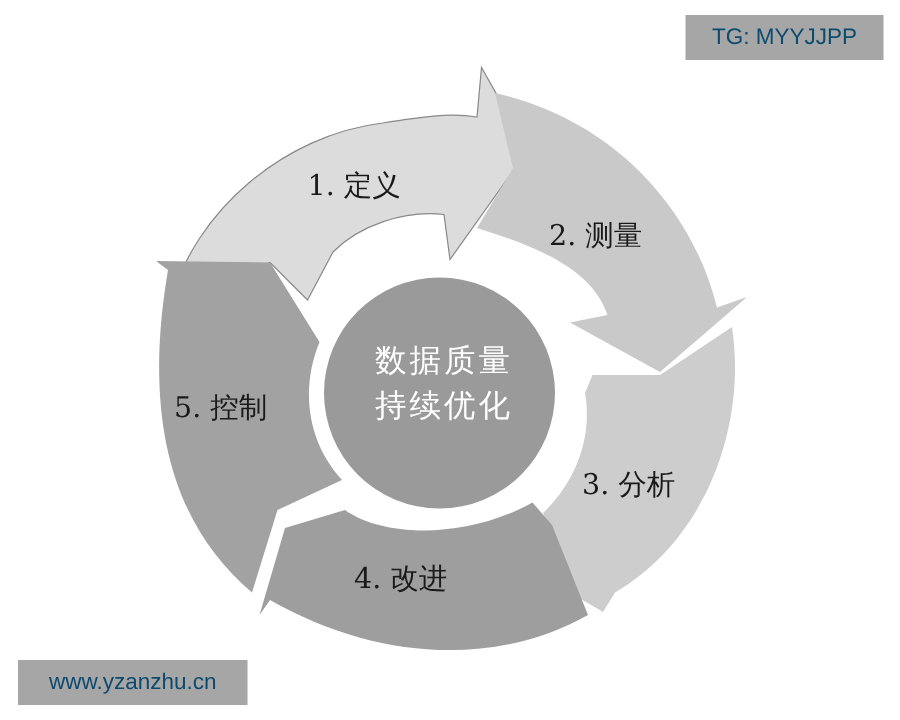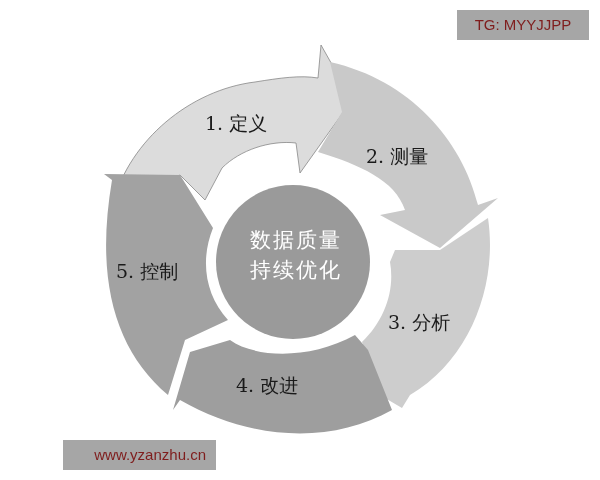--- a/index.html
+++ b/index.html
@@ -1,25 +1,25 @@
 <!DOCTYPE html>
 <html><head>
 <meta charset="utf-8">
 <style>
   html, body { margin: 0; padding: 0; background: #ffffff; }
   body { width: 600px; height: 480px; position: relative; overflow: hidden;
          font-family: "DejaVu Serif", "Liberation Serif", serif; }
   #diagram { position: absolute; left: 0; top: 0; }
   .seg-label { font-family: "DejaVu Serif", "Liberation Serif", serif; font-size: 19px; fill: #1a1a1a; }
   .center-label { font-family: "DejaVu Sans", "Liberation Sans", sans-serif; font-size: 21px; fill: #ffffff; letter-spacing: 2px; }
-  .watermark { position: absolute; background: #a6a6a6; color: #7f1d1d;
+  .watermark { position: absolute; background: #a6a6a6; color: #0c4a6e;
                font-family: "Liberation Sans", "DejaVu Sans", sans-serif; font-size: 15px;
-               padding: 5px 10px; line-height: 20px; margin-left: 39px; }
+               padding: 5px 10px; line-height: 20px; }
   #wm-tg { right: 11px; top: 10px; width: 112px; text-align: center; }
-  #wm-site { left: 24px; top: 440px; width: 133px; text-align: right; }
+  #wm-site { left: 12px; top: 440px; width: 133px; text-align: center; }
 </style>
 </head>
 <body>
 
 <svg id="diagram" width="600" height="480" viewBox="0 0 600 480">
 
   <g stroke="#888" stroke-width="0.8">
 
     <path fill="#dcdcdc" d="M113,203 C130,140 190,90 255,82 C280,78 300,75 318,78 L321,45 L352,100 L300,173 L296,143
          C270,140 240,150 222,168 L205,200 L180,175 Z"></path>

